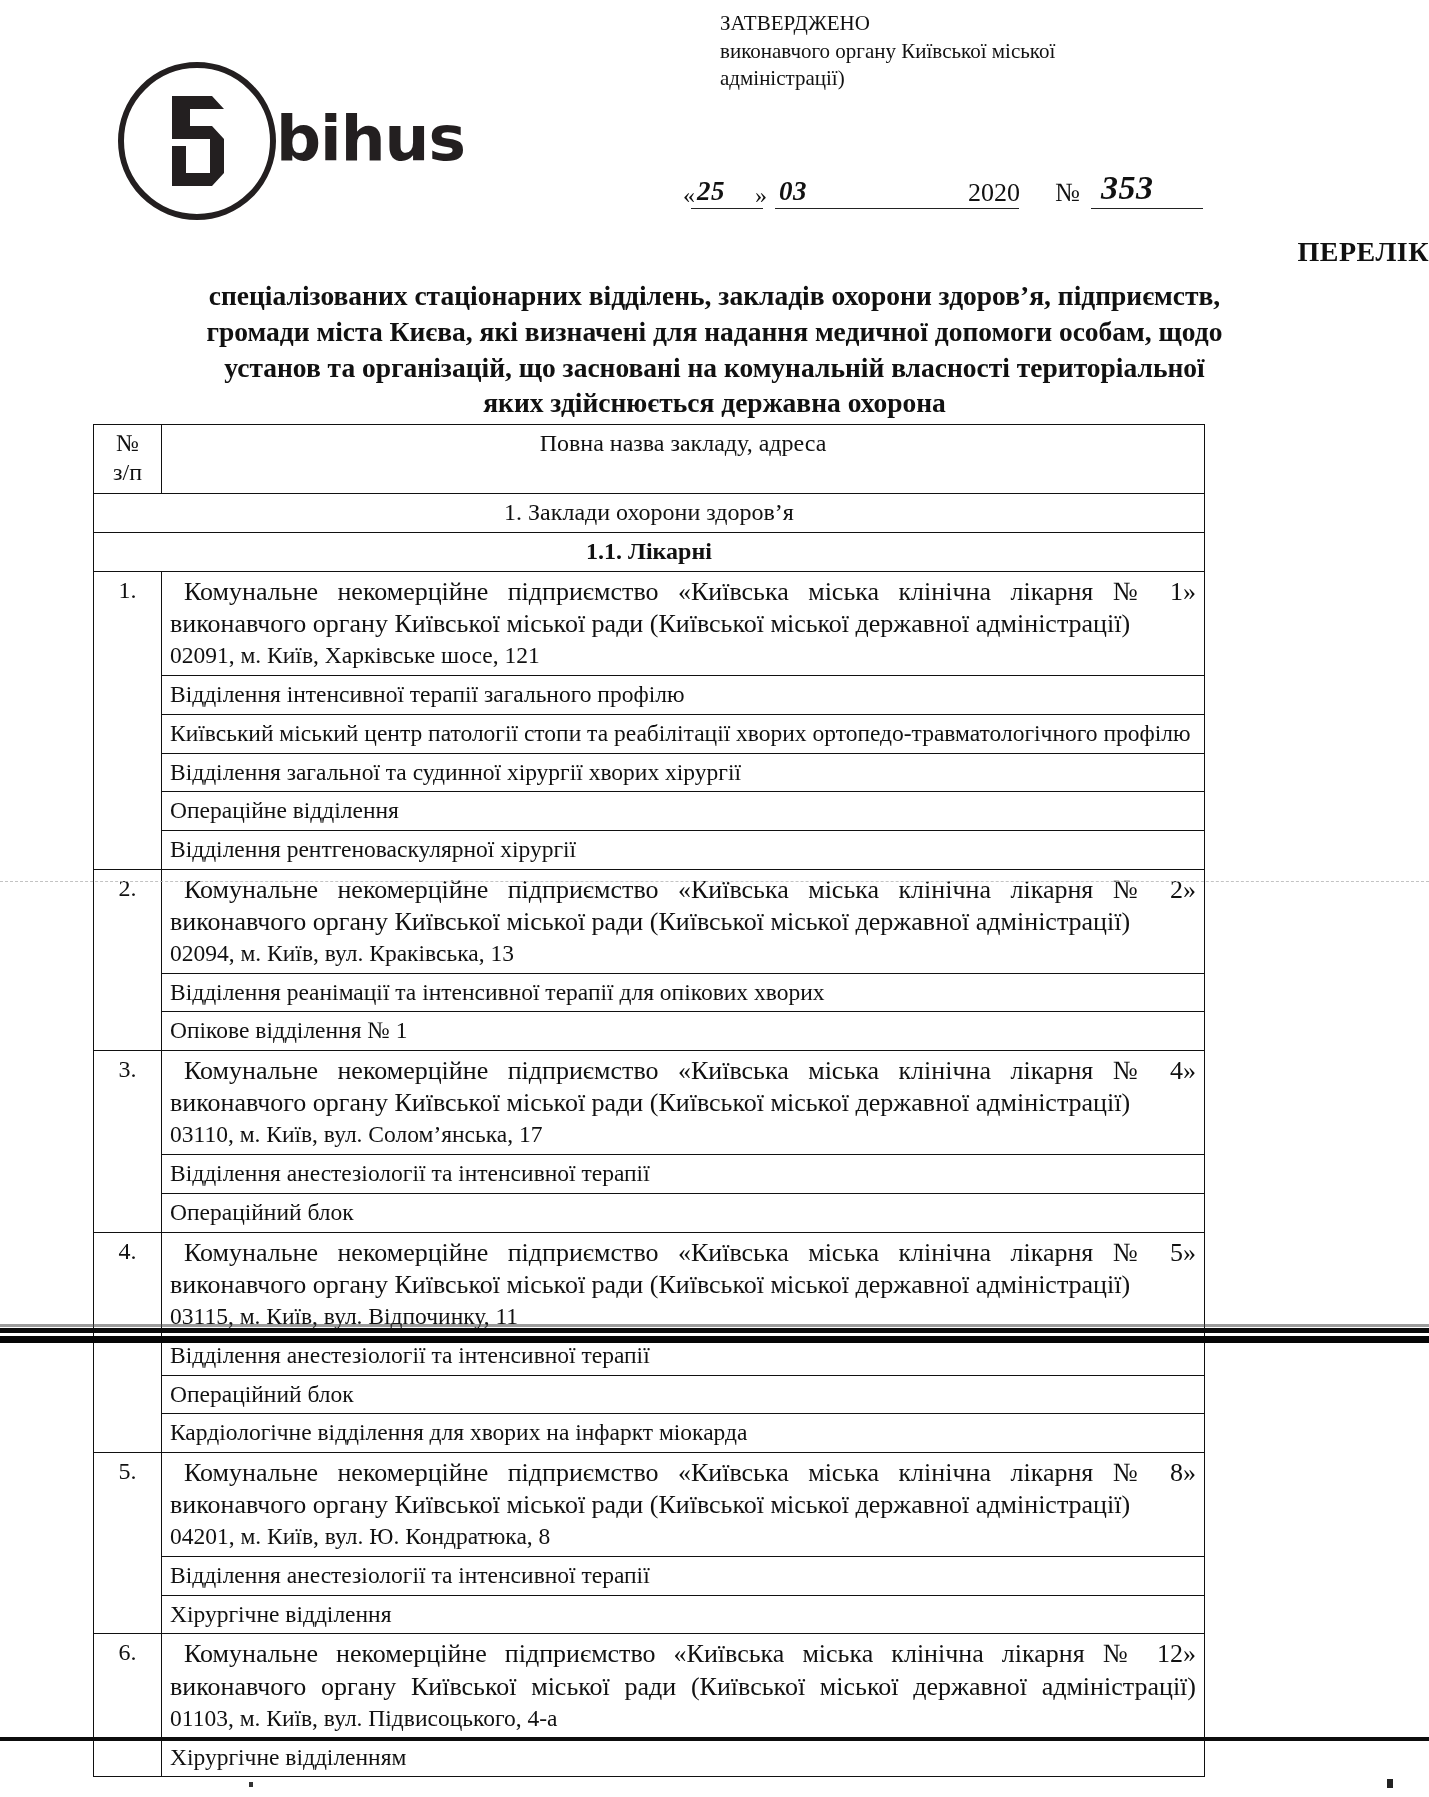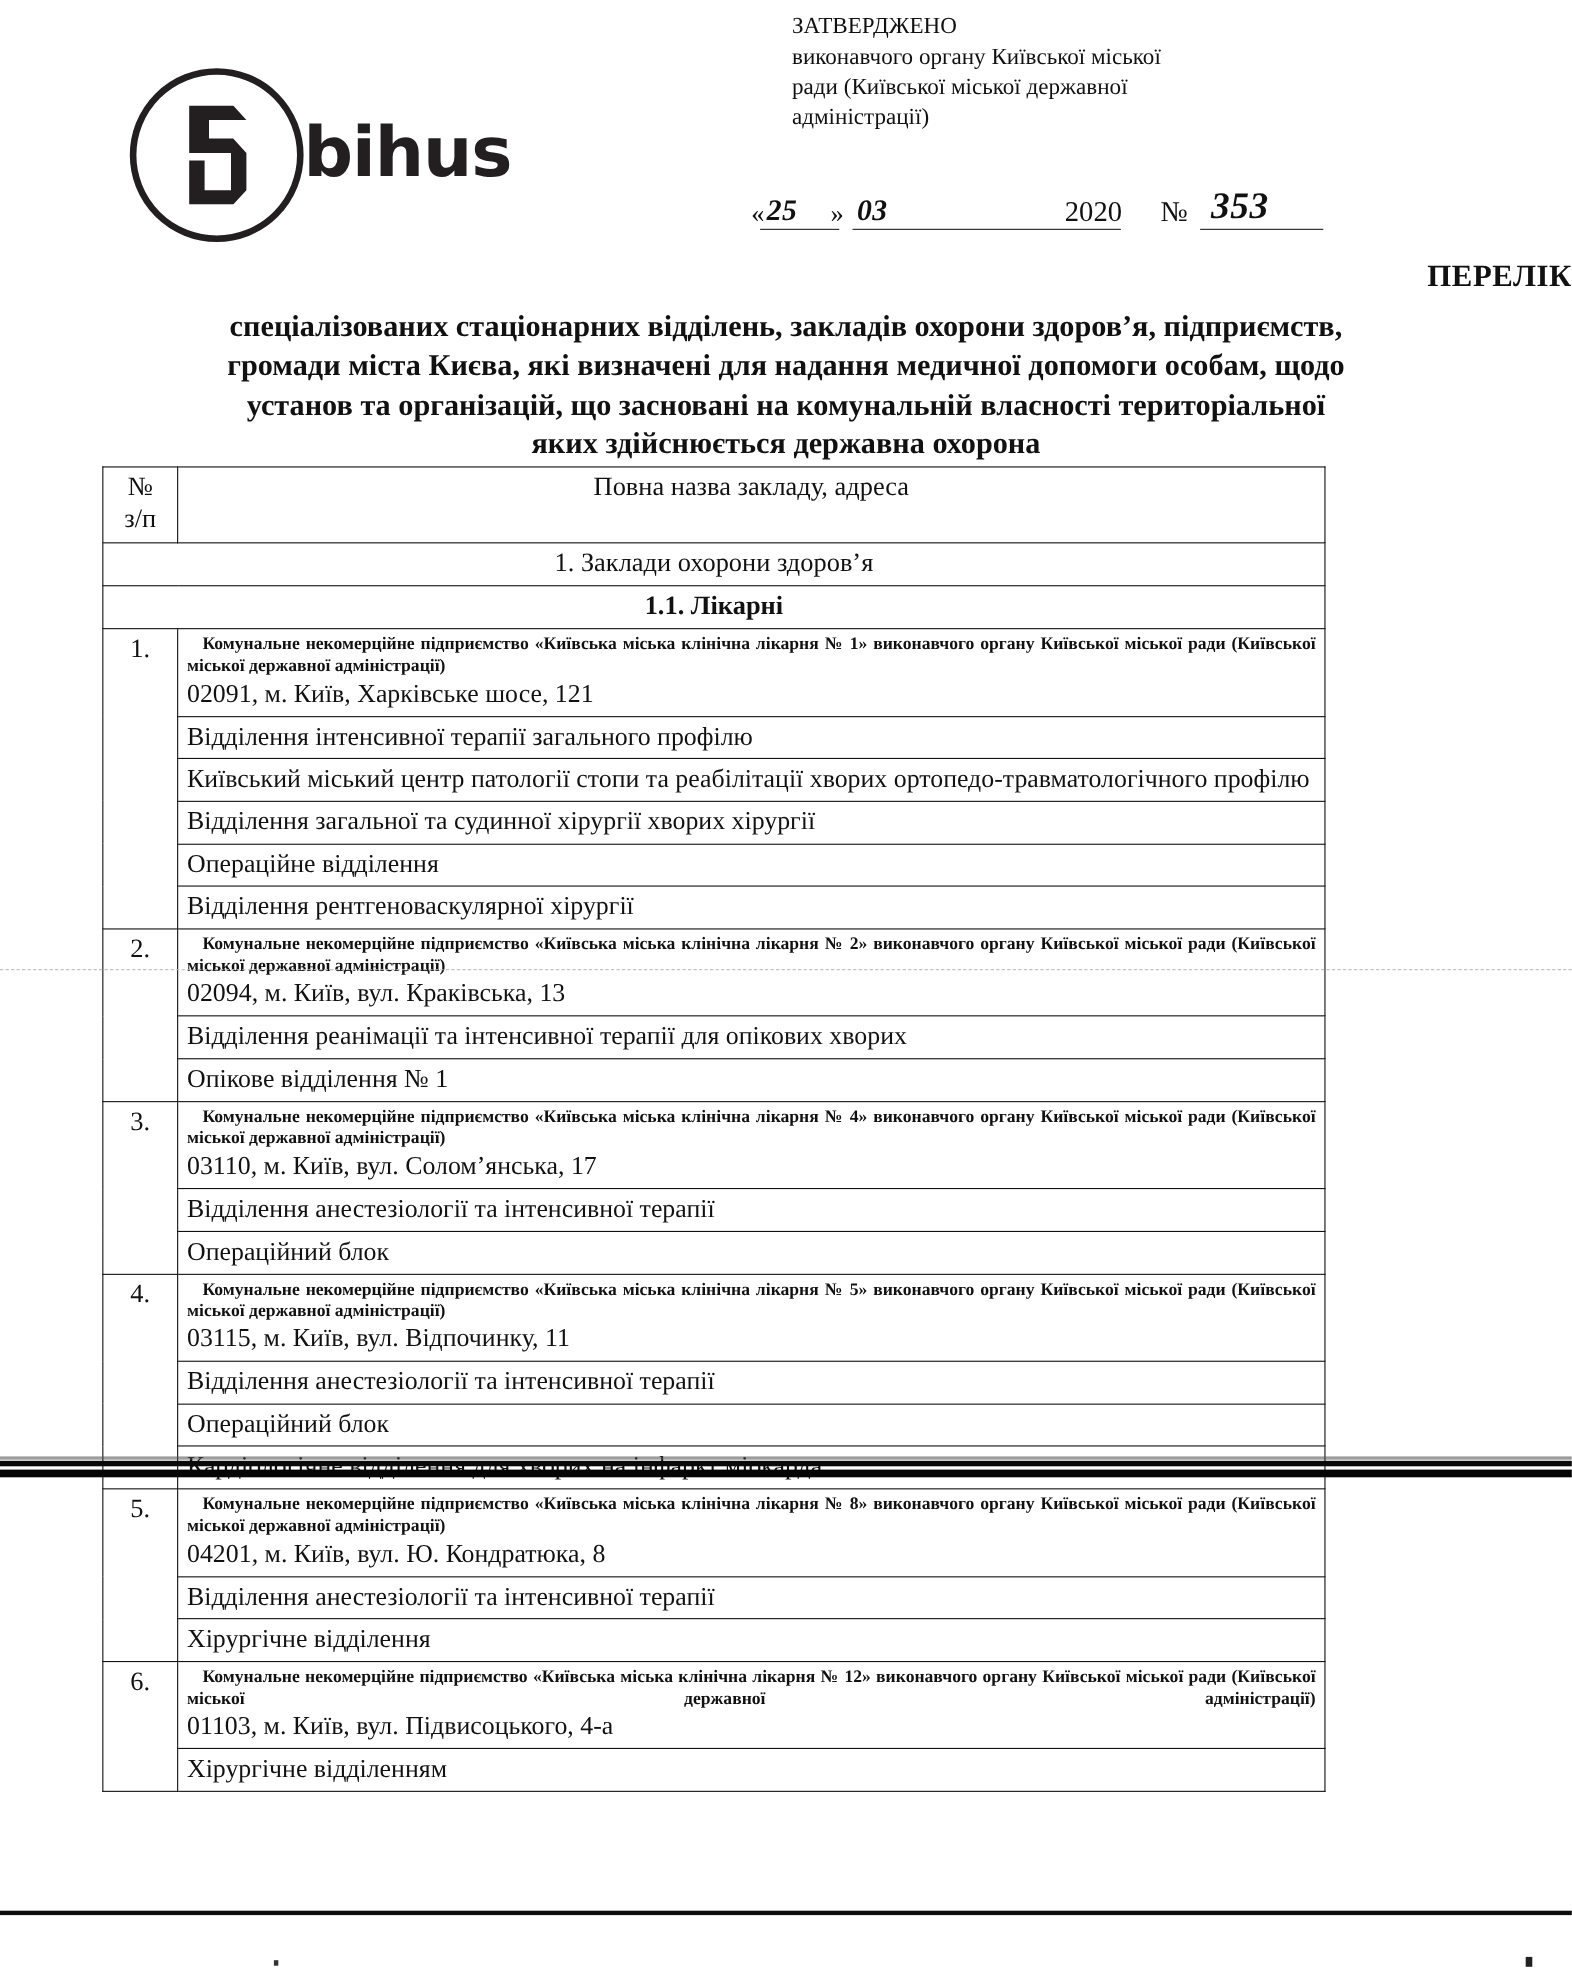--- a/index.html
+++ b/index.html
@@ -146,25 +146,25 @@
     font-size: 24px;
     padding: 5px 4px 6px 4px;
   }
   td.subsection {
     text-align: center;
     font-weight: bold;
     font-size: 24px;
     padding: 4px 4px 5px 4px;
   }
   .org-name {
-    font-weight: bold;
+    font-weight: normal;
     text-align: justify;
     text-align-last: left;
     text-indent: 14px;
-    font-size: 16px;
+    font-size: 26px;
     line-height: 1.235;
   }
   .org-name.full-just { text-align: justify; text-align-last: justify; }
   .org-addr {
     font-weight: normal;
     font-size: 23.5px;
     padding-top: 1px;
     line-height: 1.235;
   }
   td.dept {
@@ -231,21 +231,20 @@
         <path d="M4 0 H44 L56 13 H22 V30 H44 L56 43 V77 L44 90 H4 V50 H18 V77 H42 V43 H4 Z" fill="#231f20"></path>
       </svg>
     </div>
     <div class="logo-word">bihus</div>
   </div>
 
   <div class="approve-block">
     <div class="approve-title">ЗАТВЕРДЖЕНО</div>
     <div class="approve-body">
       <div>виконавчого органу Київської міської</div>
-      <div>ради (Київської міської державної</div>
       <div class="lastline">адміністрації)</div>
     </div>
   </div>
 
   <div class="date-line">
     <span class="dl-quote">«</span>
     <span class="dl-day hw">25</span>
     <span class="dl-quote2">»</span>
     <span class="dl-month hw">03</span>
     <span class="dl-rule1"></span>

